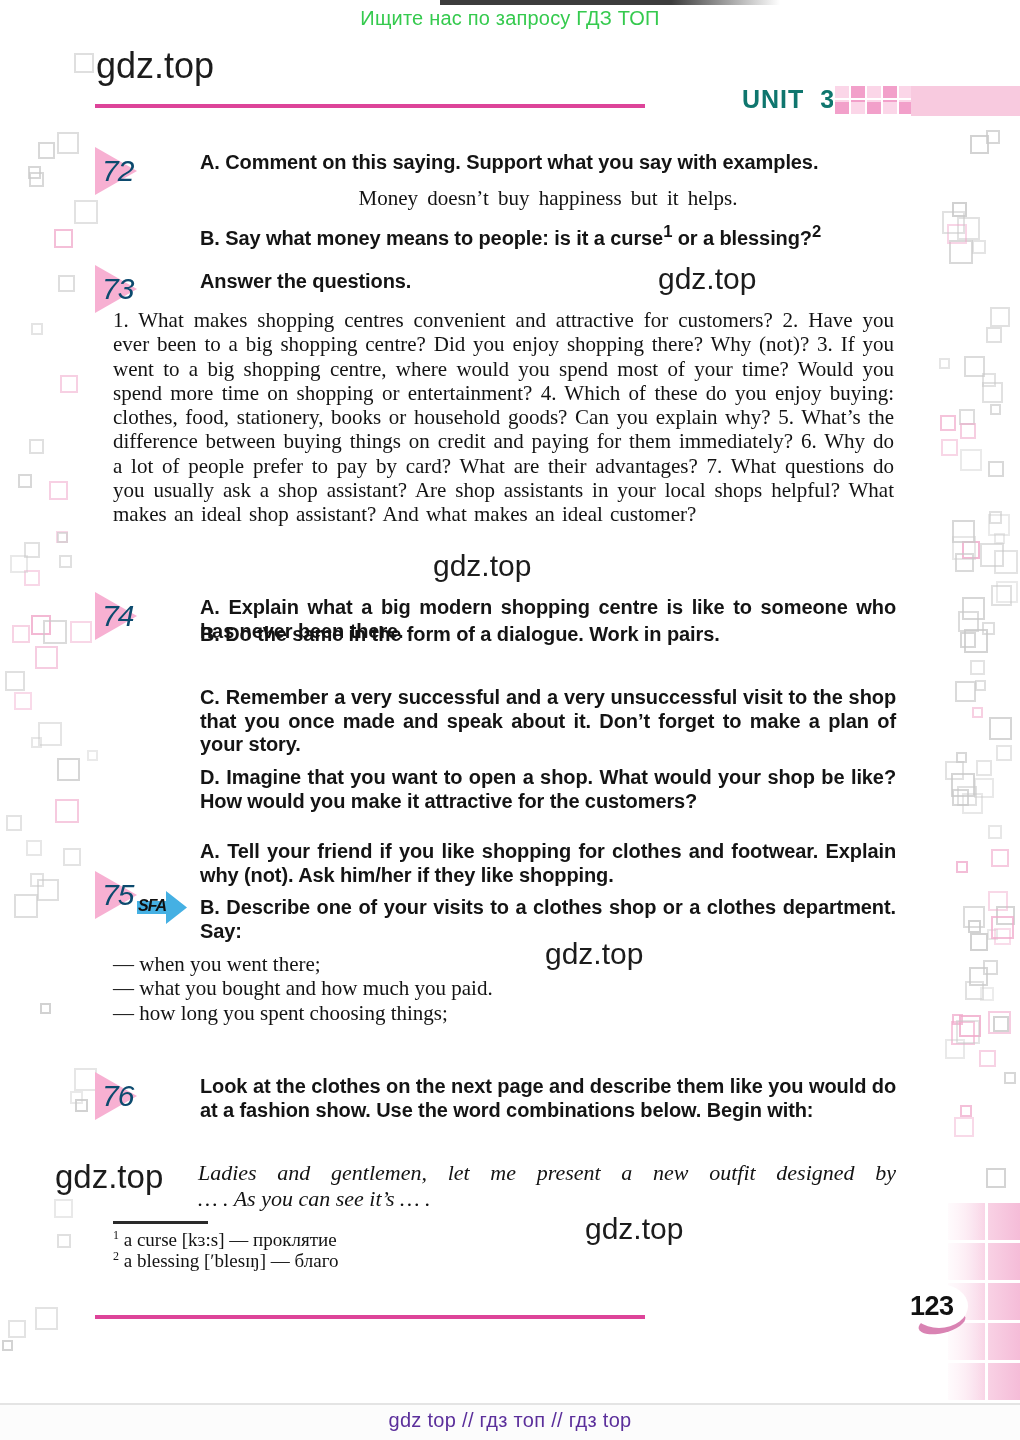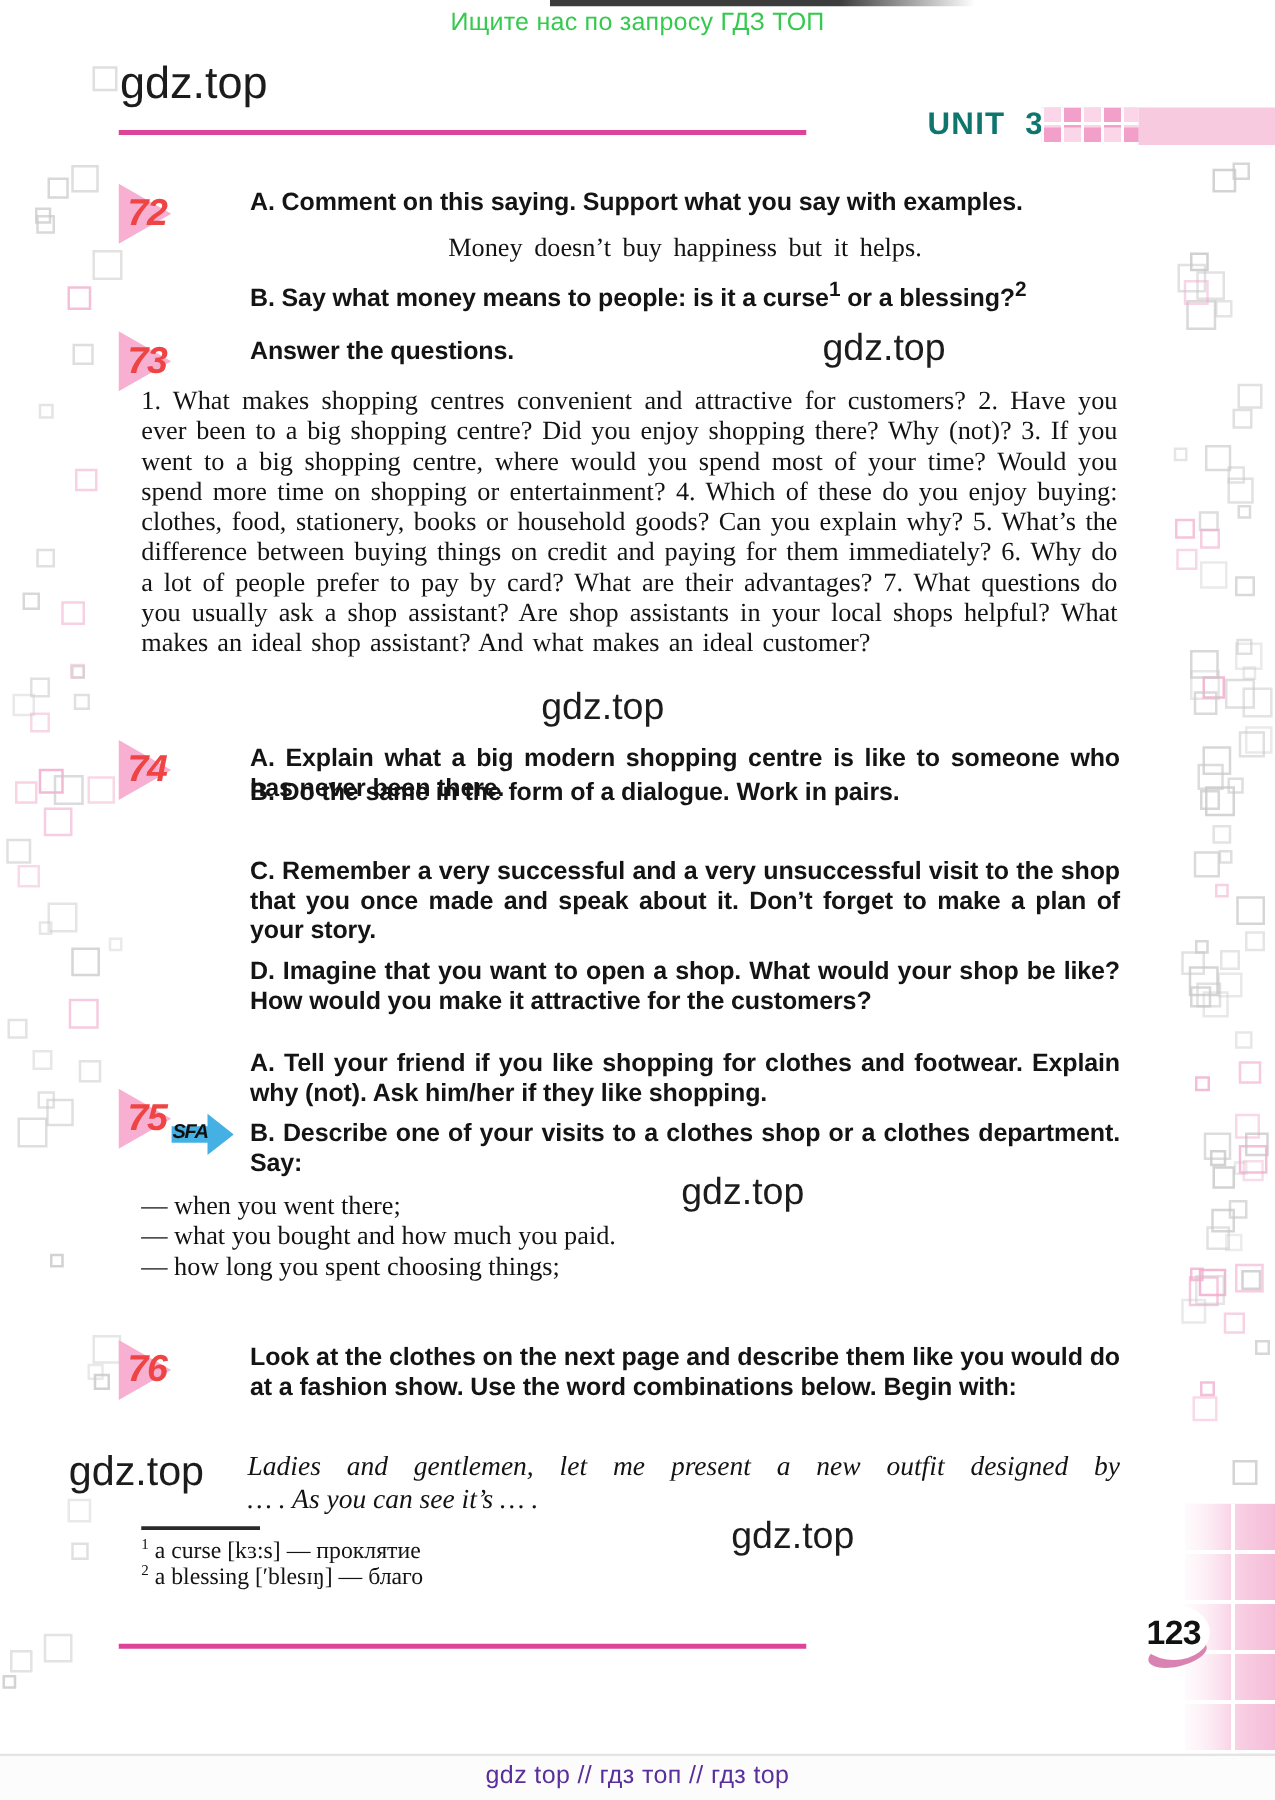--- a/index.html
+++ b/index.html
@@ -42,22 +42,22 @@
   
   .deco-band{pointer-events:none;}
   .deco-band .sq{position:absolute;border:2px solid #c9c9c9;background:transparent;}
   .deco-band .sq.pink{border-color:#f0a9cb;}
 
   
   .marker{width:46px;height:48px;}
   .marker .tri{position:absolute;left:0;top:0;width:0;height:0;
     border-top:24px solid transparent;border-bottom:24px solid transparent;
     border-left:42px solid #f7b0d2;}
-  .marker .num{position:absolute;left:7px;top:7px;font-size:30px;font-weight:700;
-    font-style:italic;color:#ef4444;letter-spacing:-1px;}
+  .marker .num{position:absolute;left:7px;top:7px;font-size:30px;font-weight:400;
+    font-style:italic;color:#0c4a6e;letter-spacing:-1px;}
   .m72{left:95px;top:147px;}
   .m73{left:95px;top:265px;}
   .m74{left:95px;top:592px;}
   .m75{left:95px;top:859px;margin-top:12px;}
   .m76{left:95px;top:1072px;}
 
   
   .head{left:200px;width:696px;font-size:20px;font-weight:700;line-height:23.5px;
     letter-spacing:-0.1px;color:#141414;text-align:justify;}
   .serif{font-family:"Liberation Serif",serif;color:#131313;}
@@ -95,21 +95,21 @@
   
   .corner-grid{left:945px;top:1203px;width:75px;height:200px;
     background-image:
       linear-gradient(90deg,rgba(255,255,255,.85),rgba(255,255,255,0) 55%),
       repeating-linear-gradient(0deg,#fff 0 3px,transparent 3px 40px),
       repeating-linear-gradient(90deg,#fff 0 3px,transparent 3px 40px),
       linear-gradient(90deg,#fdeef5,#f5bcd8);}
   .page-crescent{left:918px;top:1313px;width:48px;height:20px;background:#d983b3;
     border-radius:50%;transform:rotate(-14deg);}
   .page-disc{left:910px;top:1284px;width:58px;height:44px;background:#ffffff;
-    border-radius:50%;display:flex;align-items:center;justify-content:center;}
+    border-radius:50%;display:flex;align-items:center;}
   .page-num{font-size:27px;font-weight:800;color:#111;letter-spacing:-0.5px;}
 
   
   .footer-line{left:0;top:1403px;width:1020px;height:2px;background:#e4e4e4;}
   .footer-strip{left:0;top:1405px;width:1020px;height:35px;background:#fcfcfc;}
   .footer-text{left:0;top:1409px;width:1020px;text-align:center;font-size:20px;
     color:#5b2f9b;letter-spacing:.3px;}
 </style>
 </head>
 <body>

